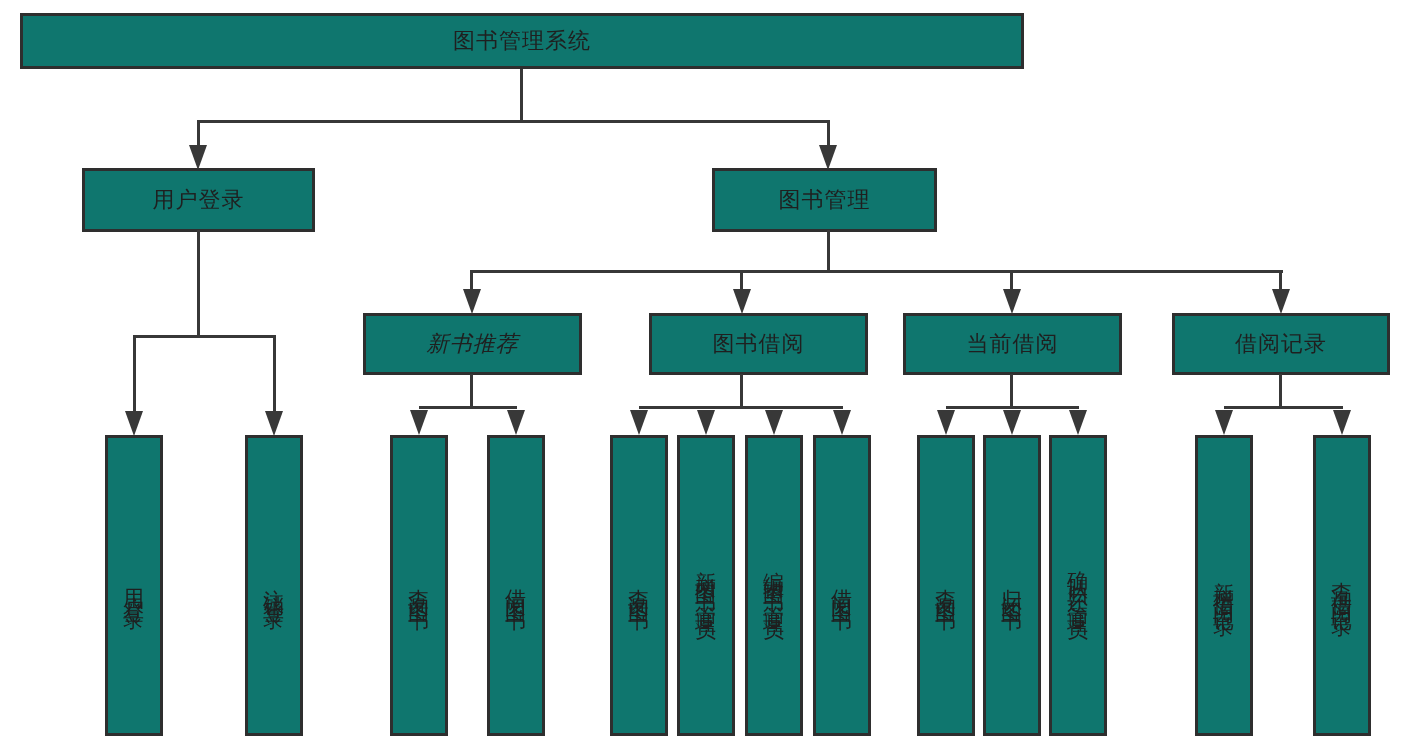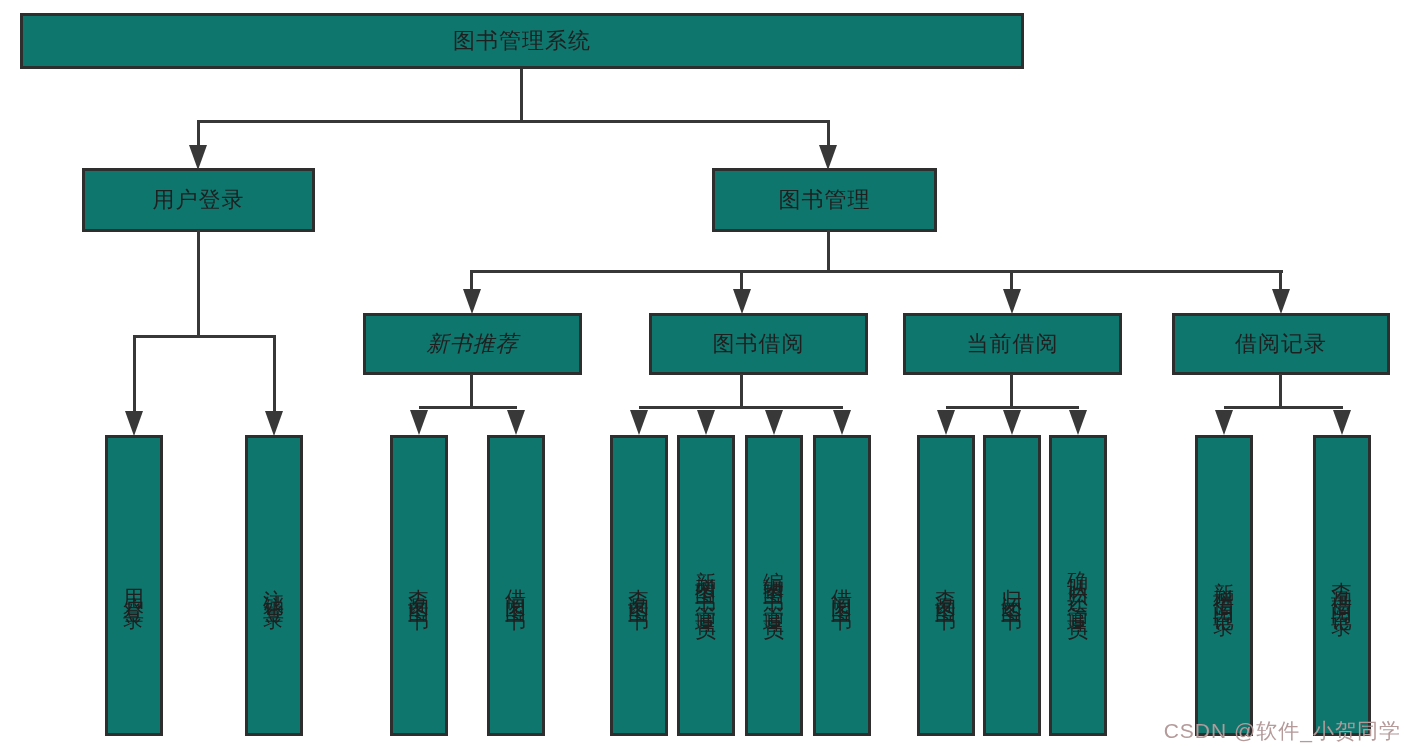--- a/index.html
+++ b/index.html
@@ -142,15 +142,14 @@
   <i class="ln" style="left:946px;top:406px;width:133px;height:3px;"></i>
   <i class="arw" style="left:937px;top:410px;"></i>
   <i class="arw" style="left:1003px;top:410px;"></i>
   <i class="arw" style="left:1069px;top:410px;"></i>
 
   <i class="ln" style="left:1279px;top:374px;width:3px;height:34px;"></i>
   <i class="ln" style="left:1224px;top:406px;width:119px;height:3px;"></i>
   <i class="arw" style="left:1215px;top:410px;"></i>
   <i class="arw" style="left:1333px;top:410px;"></i>
 
-  <span class="watermark">CSDN @软件_小贺同学</span>
 
 </div>
 
 </body></html>

